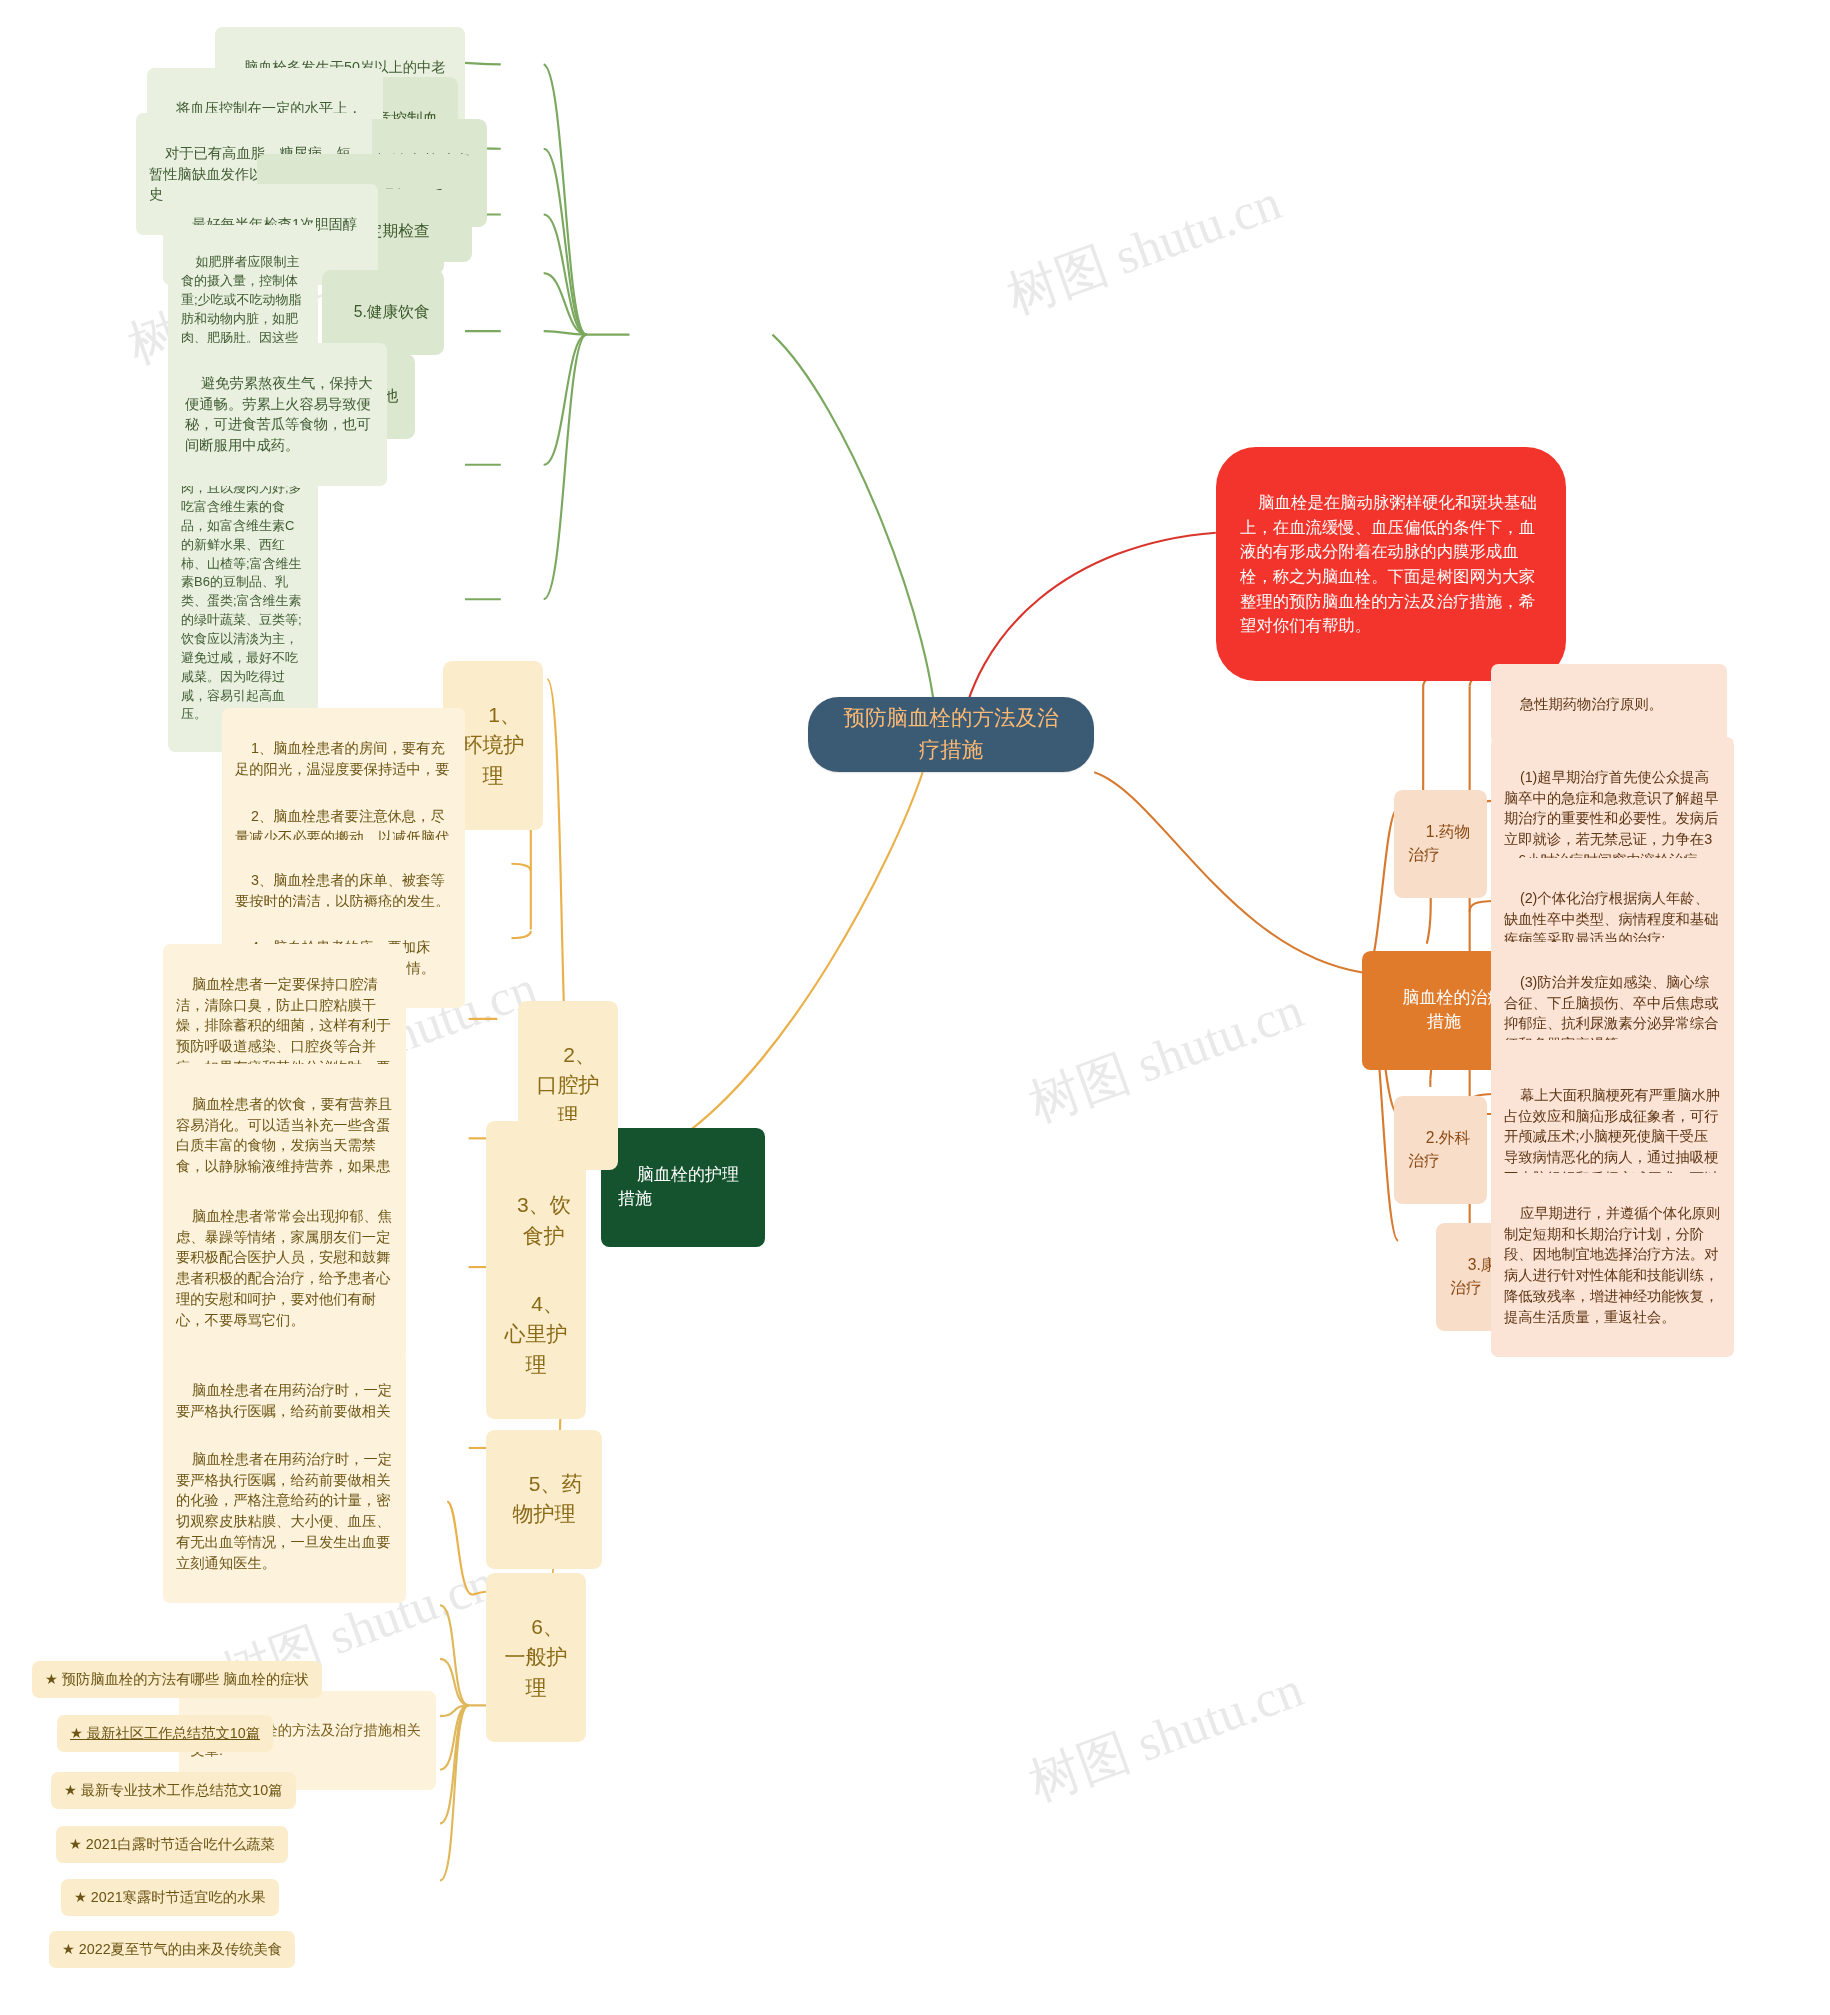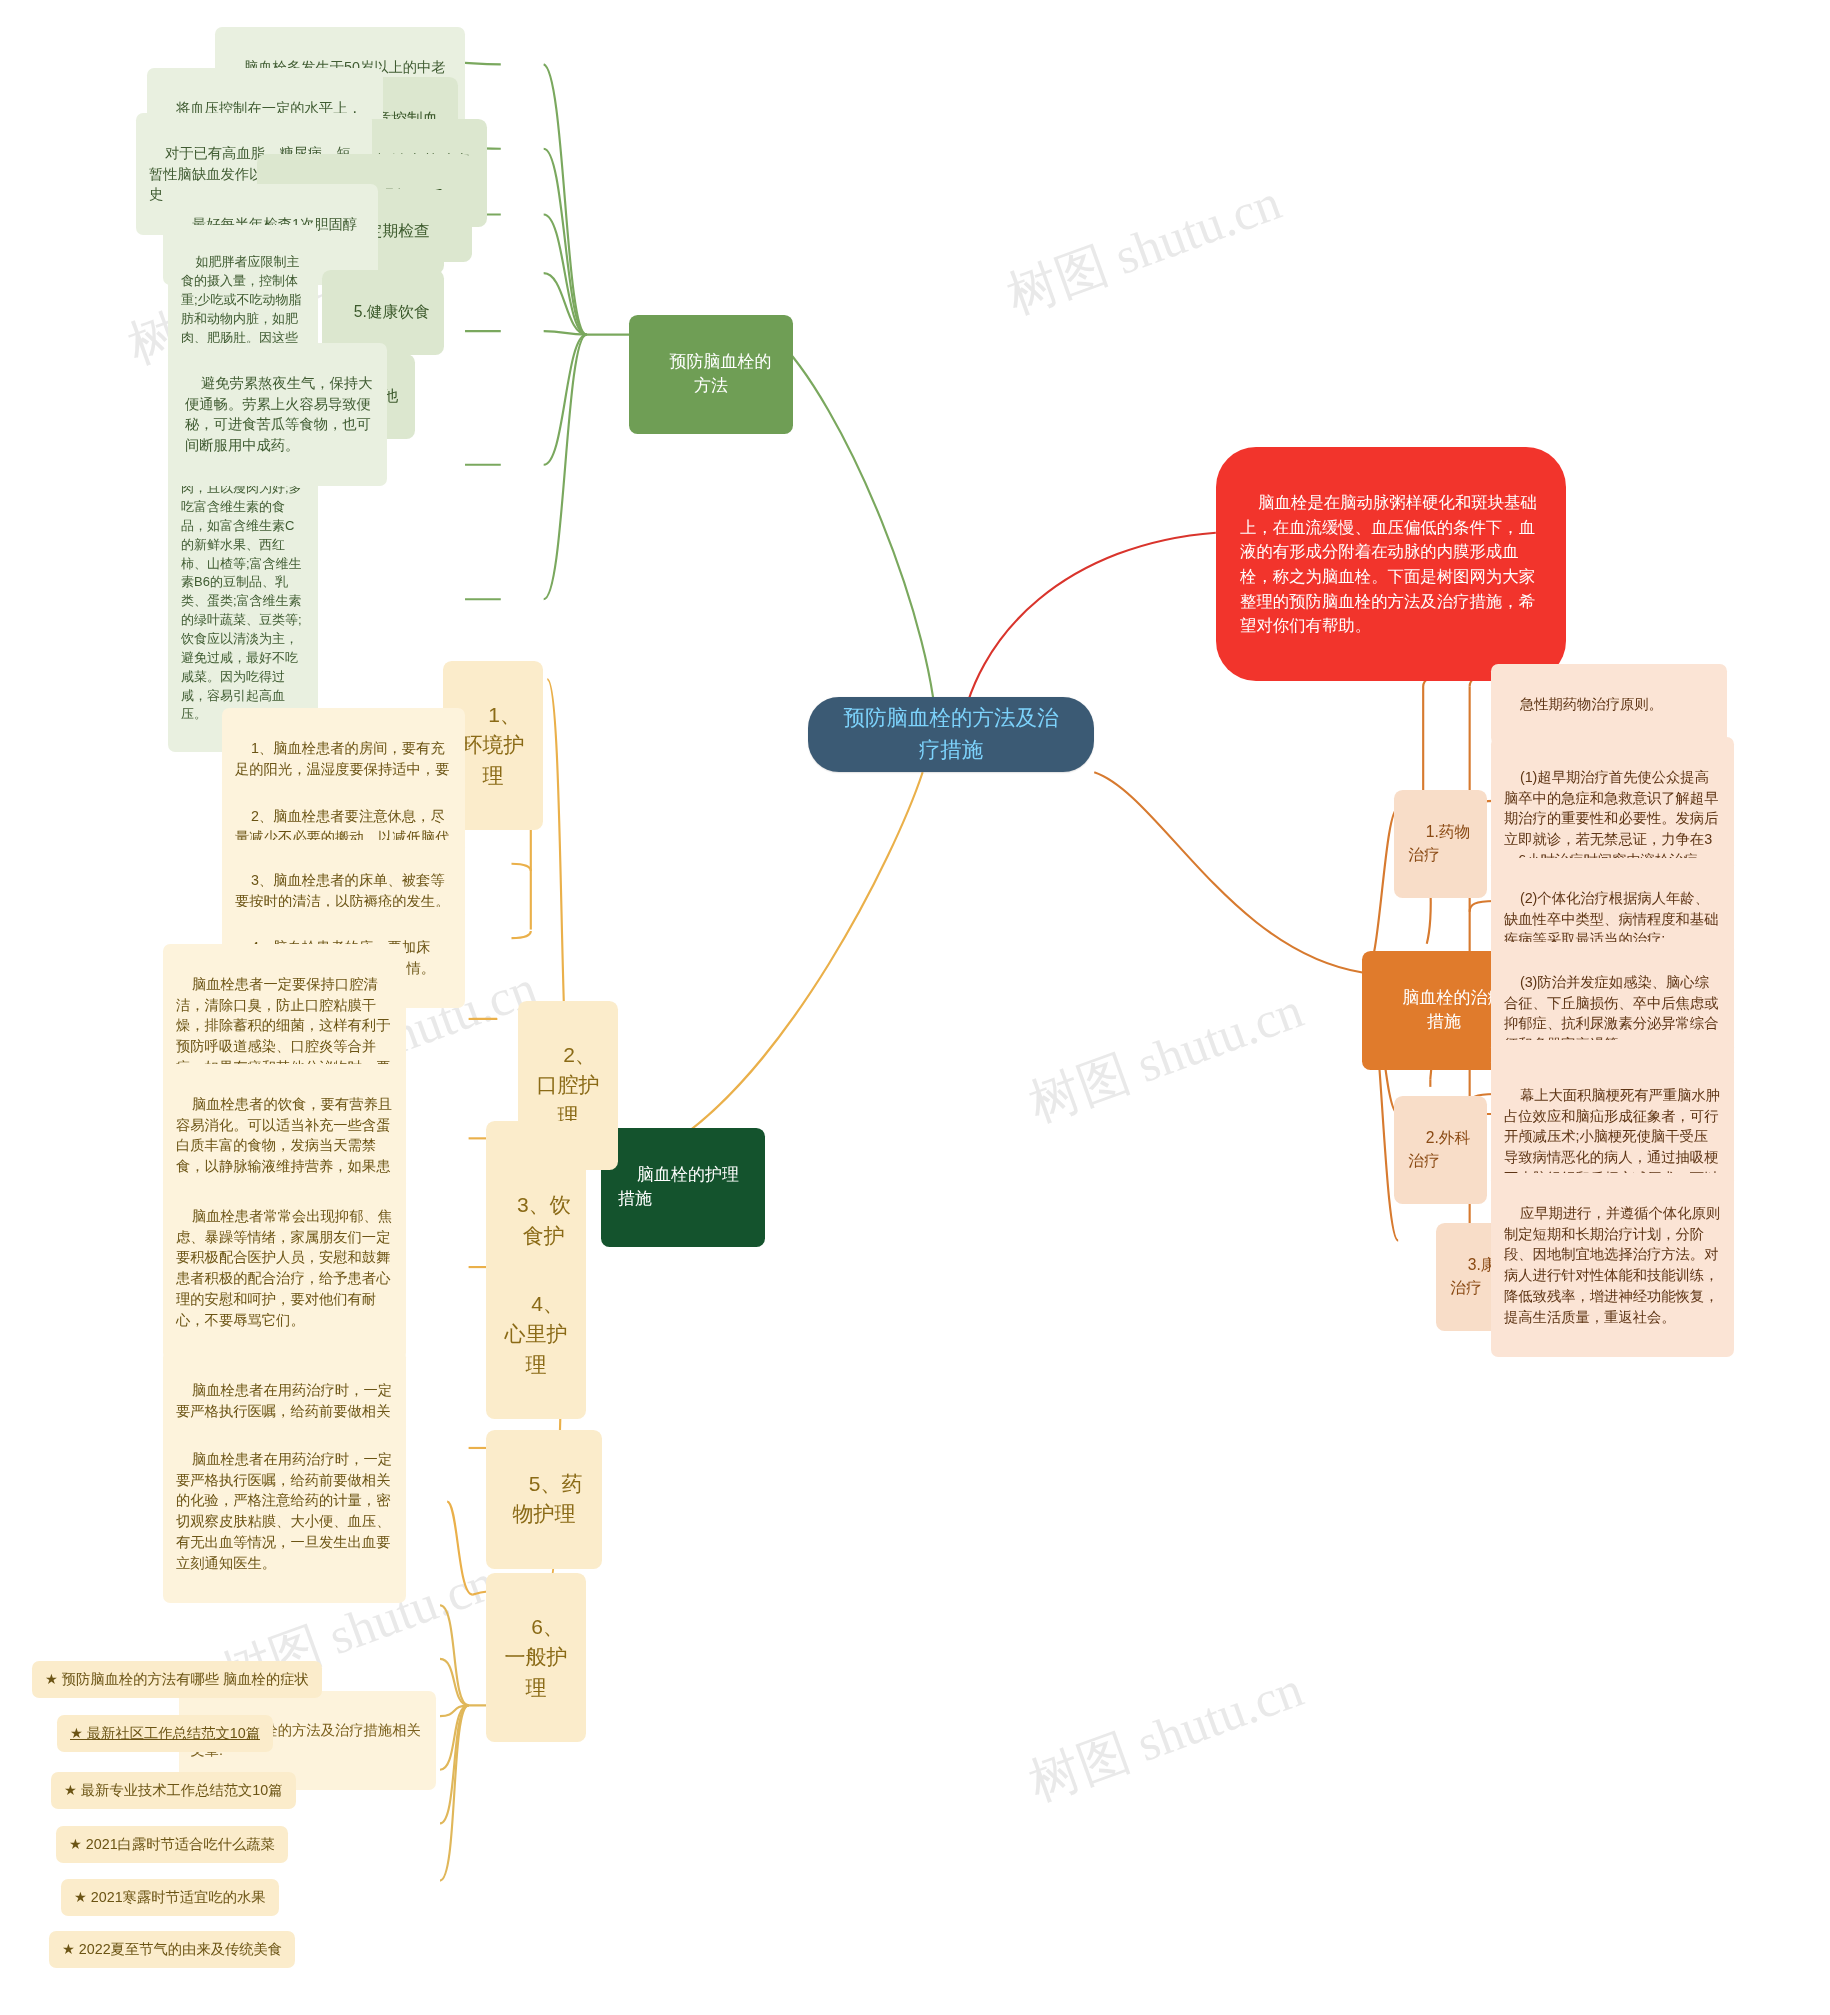--- a/index.html
+++ b/index.html
@@ -31,21 +31,21 @@
     position: absolute;
     box-sizing: border-box;
     border-radius: 7.2px;
     line-height: 1.45;
     white-space: pre-wrap;
     word-break: break-word;
   }
   
   .root {
     background: #3b5a74;
-    color: #7dd3fc;
+    color: #fdba74;
     font-size: 21.5px;
     border-radius: 31px;
     padding: 18.6px 26px;
     text-align: center;
     display: flex;
     align-items: center;
     justify-content: center;
     box-shadow: 0 0.7px 1.4px rgba(0,0,0,.12);
   }
   
@@ -256,23 +256,20 @@
   </svg>
 
   <div class="node root" style="left:808px; top:697px; width:286px; height:75px;">
     <span>预防脑血栓的方法及治疗措施</span>
   </div>
 
   <div class="node intro" style="left:1216px; top:447px; width:350px;">
     <span>脑血栓是在脑动脉粥样硬化和斑块基础上，在血流缓慢、血压偏低的条件下，血液的有形成分附着在动脉的内膜形成血栓，称之为脑血栓。下面是树图网为大家整理的预防脑血栓的方法及治疗措施，希望对你们有帮助。</span>
   </div>
 
-  <div class="node g-topic" style="left:629px; top:315px; width:164px;">
-    <span>预防脑血栓的方法</span>
-  </div>
 
   <div class="node g-leaf" style="left:215px; top:27px; width:250px;">
     <span>脑血栓多发生于50岁以上的中老年人，多伴有高血压、高血脂、高血糖、肥胖等疾病。</span>
   </div>
 
   <div class="node g-branch" style="left:315px; top:77px; width:143px;">
     <span>1.注意控制血压</span>
   </div>
   <div class="node g-leaf" style="left:147px; top:68px; width:236px;">
     <span>将血压控制在一定的水平上，但也注意不要将血压降得过低。因为低血压可引起脑供血不足，易导致脑血管栓塞。</span>

